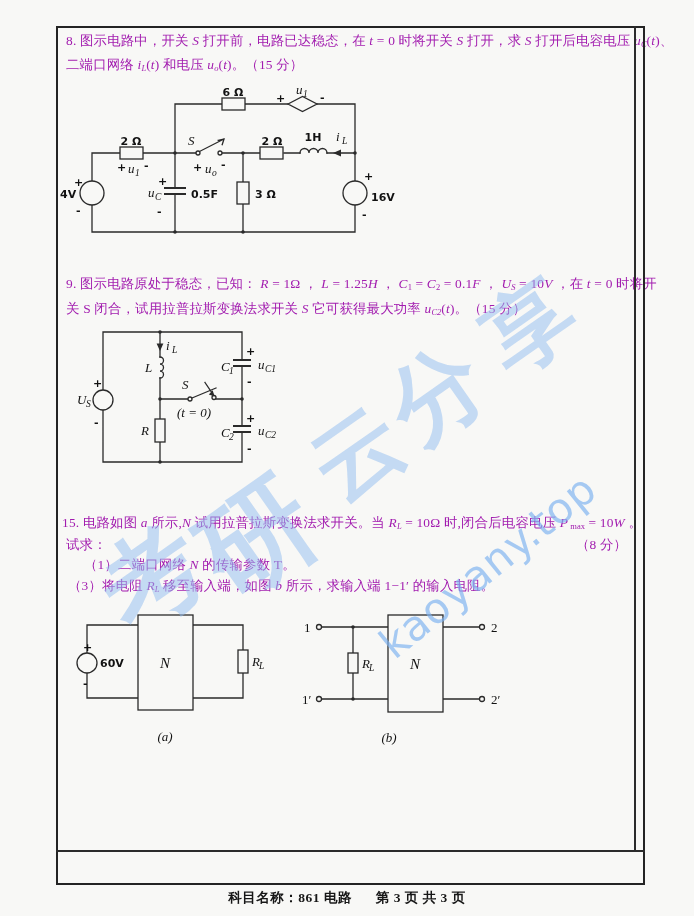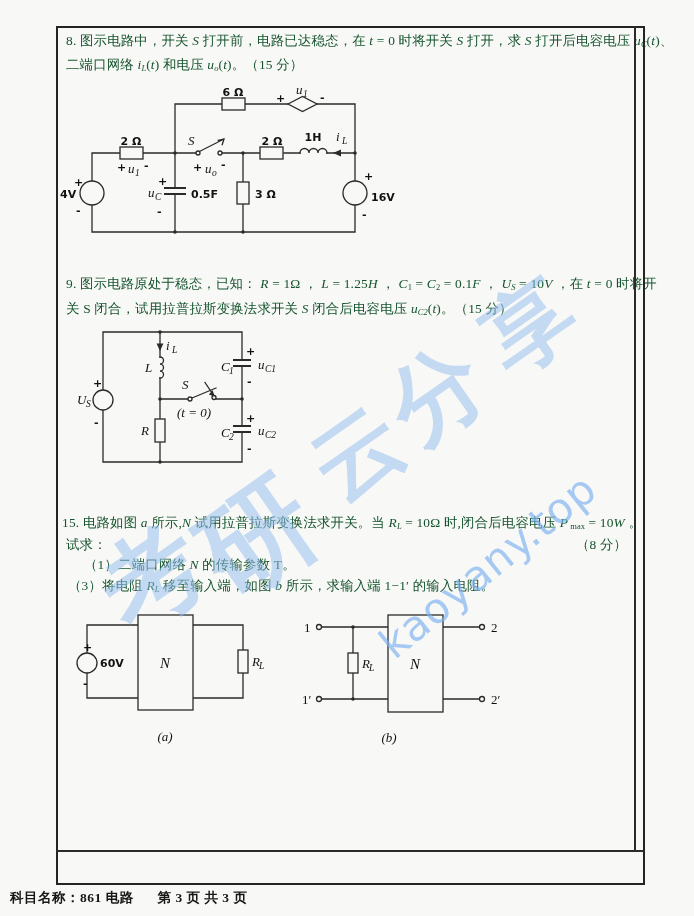--- a/index.html
+++ b/index.html
@@ -9,41 +9,41 @@
     font-family:"Liberation Serif","DejaVu Serif",serif;
     color:#171717;
   }
   
   .frame{position:absolute;left:56px;top:26px;width:589px;height:859px;
          border:2px solid #242424;box-sizing:border-box;z-index:3}
   .vline-inner{position:absolute;left:634px;top:26px;width:2px;height:825px;background:#2b2b2b;z-index:3}
   .hline-inner{position:absolute;left:56px;top:850px;width:589px;height:2px;background:#2b2b2b;z-index:3}
   
   .qline{position:absolute;font-size:13.4px;line-height:17px;white-space:nowrap;
-         letter-spacing:.2px;color:#14532d;z-index:2}
+         letter-spacing:.2px;color:#a21caf;z-index:2}
   .it{font-style:italic}
   .sb{font-size:8.5px;vertical-align:-2px;letter-spacing:0}
   .itsb{font-style:italic;font-size:8.5px;vertical-align:-2px;letter-spacing:0}
   
   svg.ckt{position:absolute;z-index:2;overflow:visible}
   .wire{stroke:#2a2a2a;stroke-width:1.3;fill:none;stroke-linecap:square}
   .comp{stroke:#2a2a2a;stroke-width:1.3;fill:#f8f8f6}
   .plate{stroke:#2a2a2a;stroke-width:1.8;fill:none}
   .dot{fill:#2a2a2a;stroke:none}
   .arr{fill:#2a2a2a;stroke:none}
   svg text{fill:#121212}
   .val{font:600 11px "DejaVu Sans",sans-serif}
   .var{font:italic 13px "Liberation Serif",serif}
   .sub{font:italic 9.5px "Liberation Serif",serif}
   .sgn{font:700 11px "DejaVu Sans",sans-serif}
   .num{font:13px "Liberation Serif",serif}
   .nlab{font:italic 15px "Liberation Serif",serif}
   .capn{font:italic 13px "Liberation Serif",serif}
   
-  .footer{position:absolute;left:0;top:889px;width:694px;
+  .footer{position:absolute;left:0;top:889px;width:694px;text-align:center;
           font-size:13.5px;font-weight:700;letter-spacing:.5px;z-index:3}
   .footer span{margin:0 10px}
   
   .wm-char{position:absolute;color:rgba(148,189,240,.52);font-weight:700;
            font-family:"DejaVu Serif",serif;z-index:5;pointer-events:none;line-height:1}
   .wm-site{position:absolute;color:rgba(126,179,240,.68);font-family:"DejaVu Sans",sans-serif;
            font-size:42px;letter-spacing:1px;z-index:5;pointer-events:none;white-space:nowrap}
 </style>
 </head>
 <body>
@@ -115,21 +115,21 @@
     <text x="287" y="56" class="sub">L</text>
     <text x="5" y="110" class="val">4V</text>
     <text x="19" y="98" class="sgn">+</text>
     <text x="21" y="126" class="sgn">-</text>
     <text x="316" y="113" class="val">16V</text>
     <text x="309" y="92" class="sgn">+</text>
     <text x="307" y="130" class="sgn">-</text>
   </svg>
 
   <div class="qline" style="left:66px;top:275px"><span>9. 图示电路原处于稳态，已知： </span><span class="it">R</span><span> = 1Ω ， </span><span class="it">L</span><span> = 1.25</span><span class="it">H</span><span> ， </span><span class="it">C</span><span class="sb">1</span><span> = </span><span class="it">C</span><span class="sb">2</span><span> = 0.1</span><span class="it">F</span><span> ， </span><span class="it">U</span><span class="itsb">S</span><span> = 10</span><span class="it">V</span><span> ，在 </span><span class="it">t</span><span> = 0 时将开</span></div>
-  <div class="qline" style="left:66px;top:300px"><span>关 S 闭合，试用拉普拉斯变换法求开关 </span><span class="it">S</span><span> 闭合后电容电压 </span><span class="it">u</span><span class="itsb">C2</span><span>(</span><span class="it">t</span><span>)。（15 分）</span></div>
+  <div class="qline" style="left:66px;top:300px"><span>关 S 闭合，试用拉普拉斯变换法求开关 </span><span class="it">S</span><span> 它可获得最大功率 </span><span class="it">u</span><span class="itsb">C2</span><span>(</span><span class="it">t</span><span>)。（15 分）</span></div>
 
   <svg class="ckt" style="left:75px;top:325px" width="220" height="150" viewBox="0 0 220 150">
     <g>
       <path class="wire" d="M28,7 H167 M28,7 V65 M28,85 V137 M28,137 H167 M85,7 V32 M85,53 V94 M85,117 V137 M85,74 H113 M141,74 H167 M167,7 V35 M167,41 V101 M167,107 V137"></path>
       <path class="wire" d="M85,32 a3.5,3.5 0 0 1 0,7 a3.5,3.5 0 0 1 0,7 a3.5,3.5 0 0 1 0,7"></path>
     </g>
     <circle class="comp" cx="28" cy="75" r="10"></circle>
     <rect class="comp" x="80" y="94" width="10" height="23"></rect>
     <path class="plate" d="M158,35 H176 M158,41 H176"></path>
     <path class="plate" d="M158,101 H176 M158,107 H176"></path>

